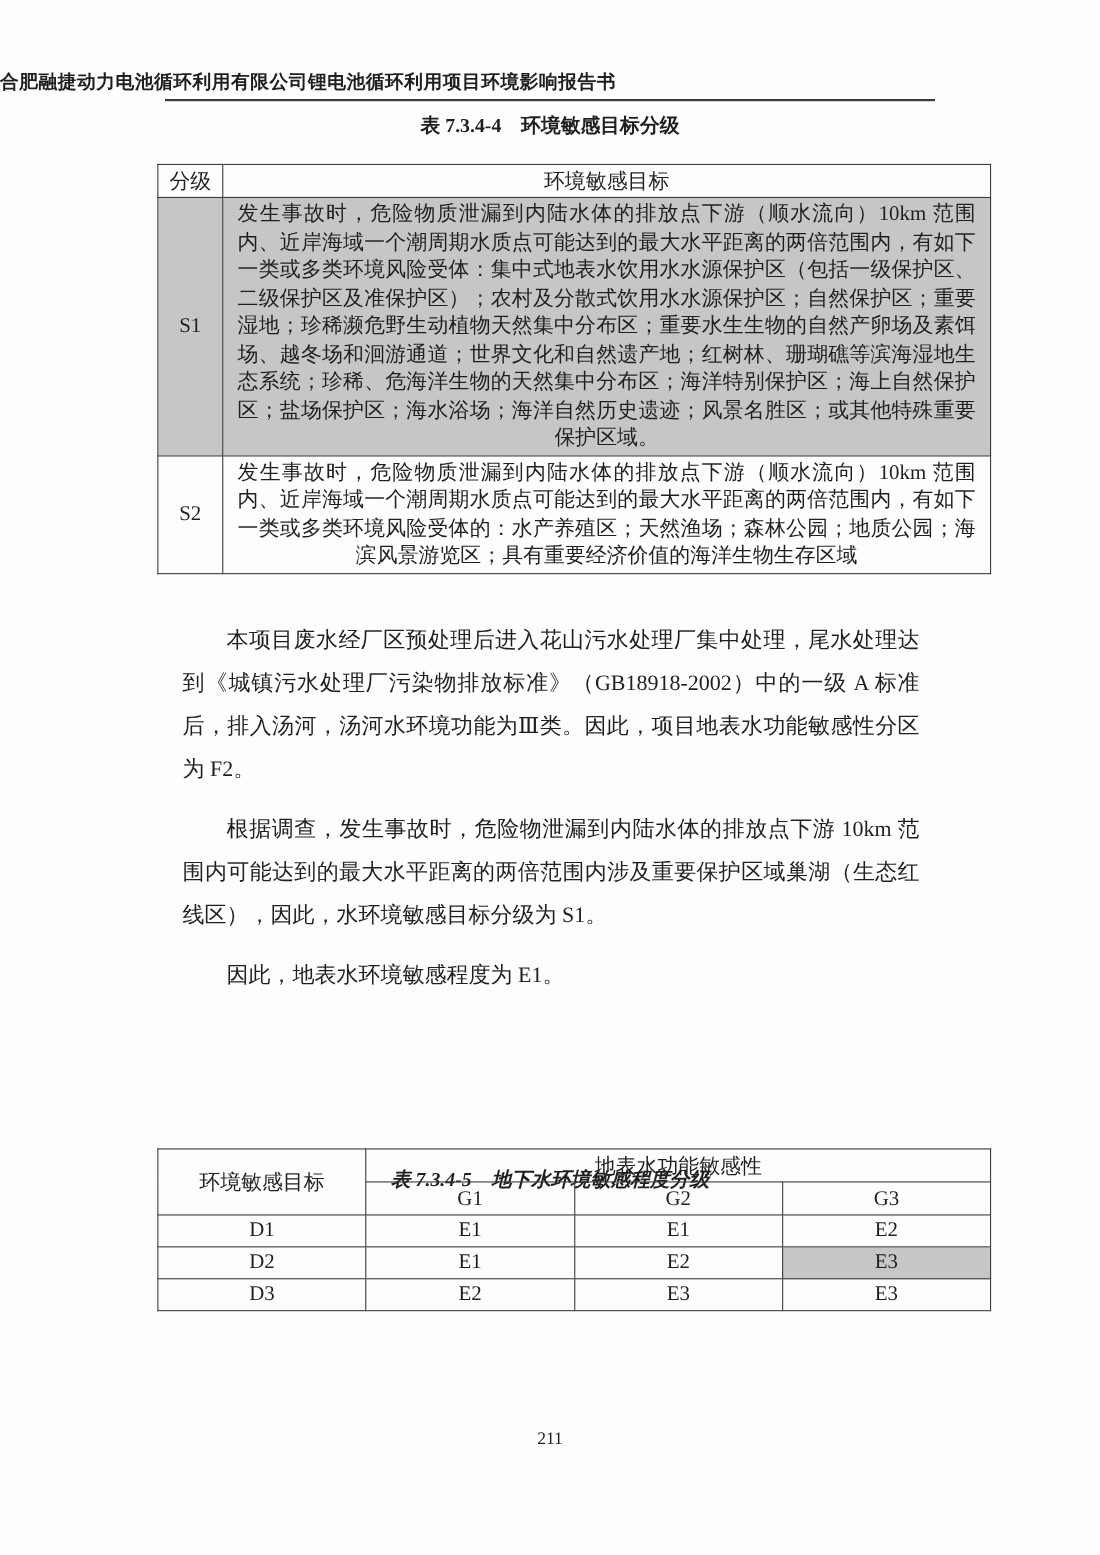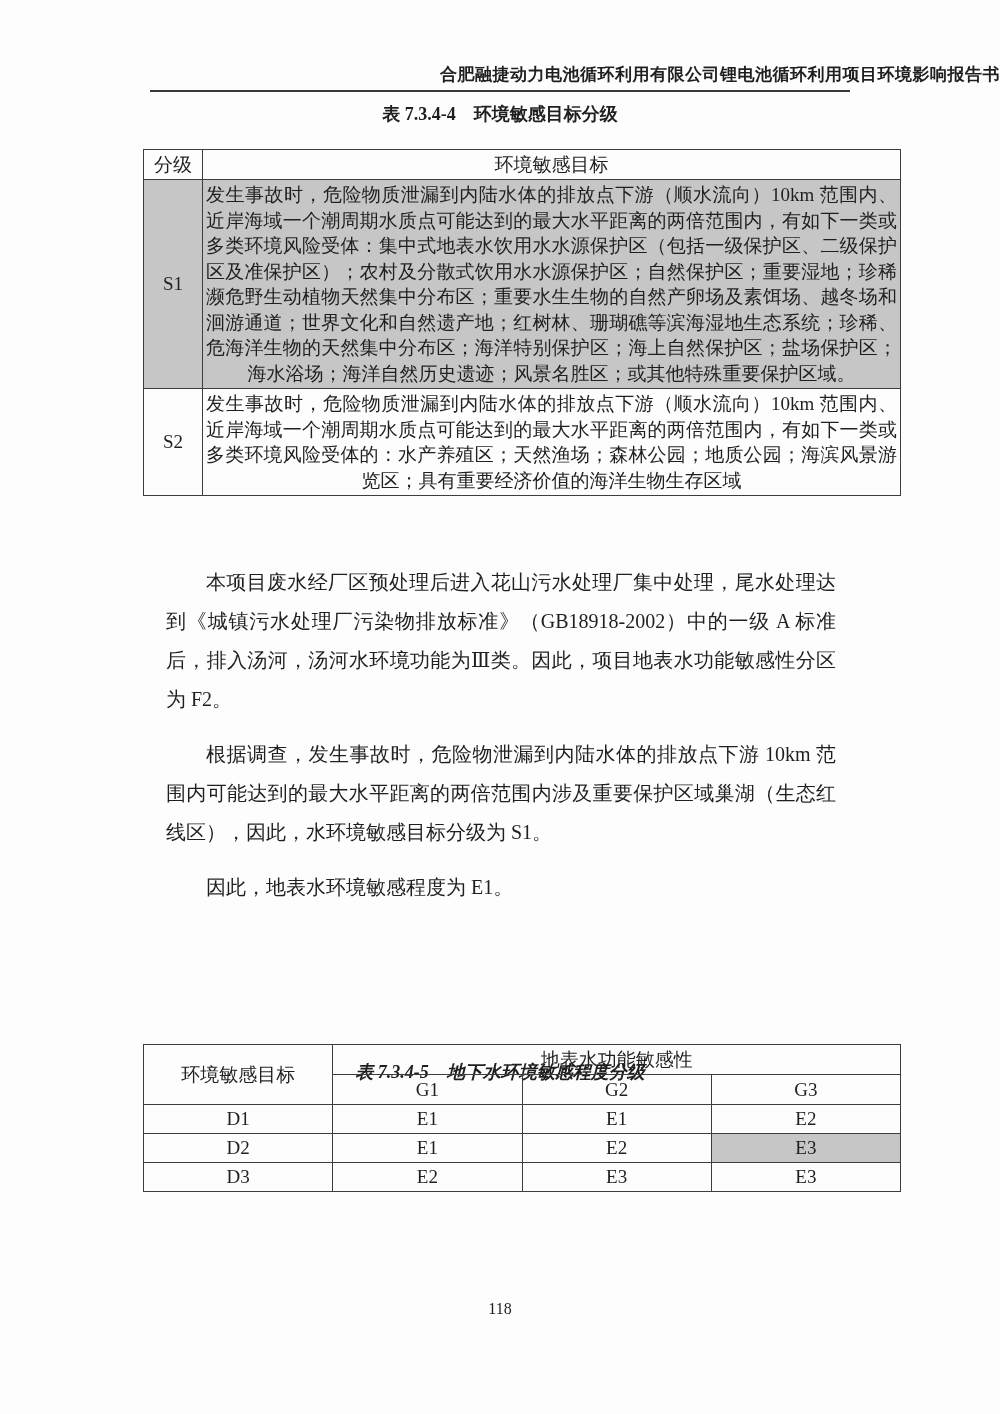--- a/index.html
+++ b/index.html
@@ -7,21 +7,21 @@
     width: 1000px; height: 1414px;
     background: #fdfdfd;
     font-family: "Liberation Serif", "DejaVu Serif", serif;
     color: #1f1f1f;
     position: relative;
   }
   .page { position: absolute; inset: 0; width: 1000px; height: 1414px; overflow: hidden; }
 
   .report-header {
     position: absolute; top: 63px; left: 0; width: 100%;
-    text-align: right; font-weight: bold; font-size: 17px; letter-spacing: 0.5px;
+    text-align: left; font-weight: bold; font-size: 17px; letter-spacing: 0.5px;
   }
   .header-rule {
     position: absolute; top: 90px; left: 150px; width: 700px; height: 2px;
     background: #3a3a3a;
   }
 
   .table-title {
     position: absolute; left: 0; width: 100%;
     text-align: center; font-weight: bold; font-size: 18px;
   }
@@ -39,21 +39,21 @@
     border: 1.5px solid #3d3d3d;
     vertical-align: middle;
     font-weight: normal;
     padding: 0;
   }
   .hl { background: #c6c6c6; }
 
   #table1 .grade-col { width: 58px; text-align: center; }
   #table1 th { height: 29px; text-align: center; }
   #table1 td.desc {
-    padding: 2px 3px;
+    padding: 2px 13px;
     line-height: 25.5px;
     text-align: justify;
     text-justify: inter-character;
     text-align-last: center;
   }
 
   .body-text {
     position: absolute; top: 547px; left: 150px; width: 702px;
     font-size: 20px; line-height: 39px;
     text-align: justify; text-justify: inter-character;
@@ -129,15 +129,15 @@
       </tr>
       <tr>
         <td>D3</td>
         <td>E2</td>
         <td>E3</td>
         <td>E3</td>
       </tr>
     </tbody>
   </table>
 
-  <div class="page-number">118</div>
+  <div class="page-number">211</div>
 
 </div>
 
 </body></html>

